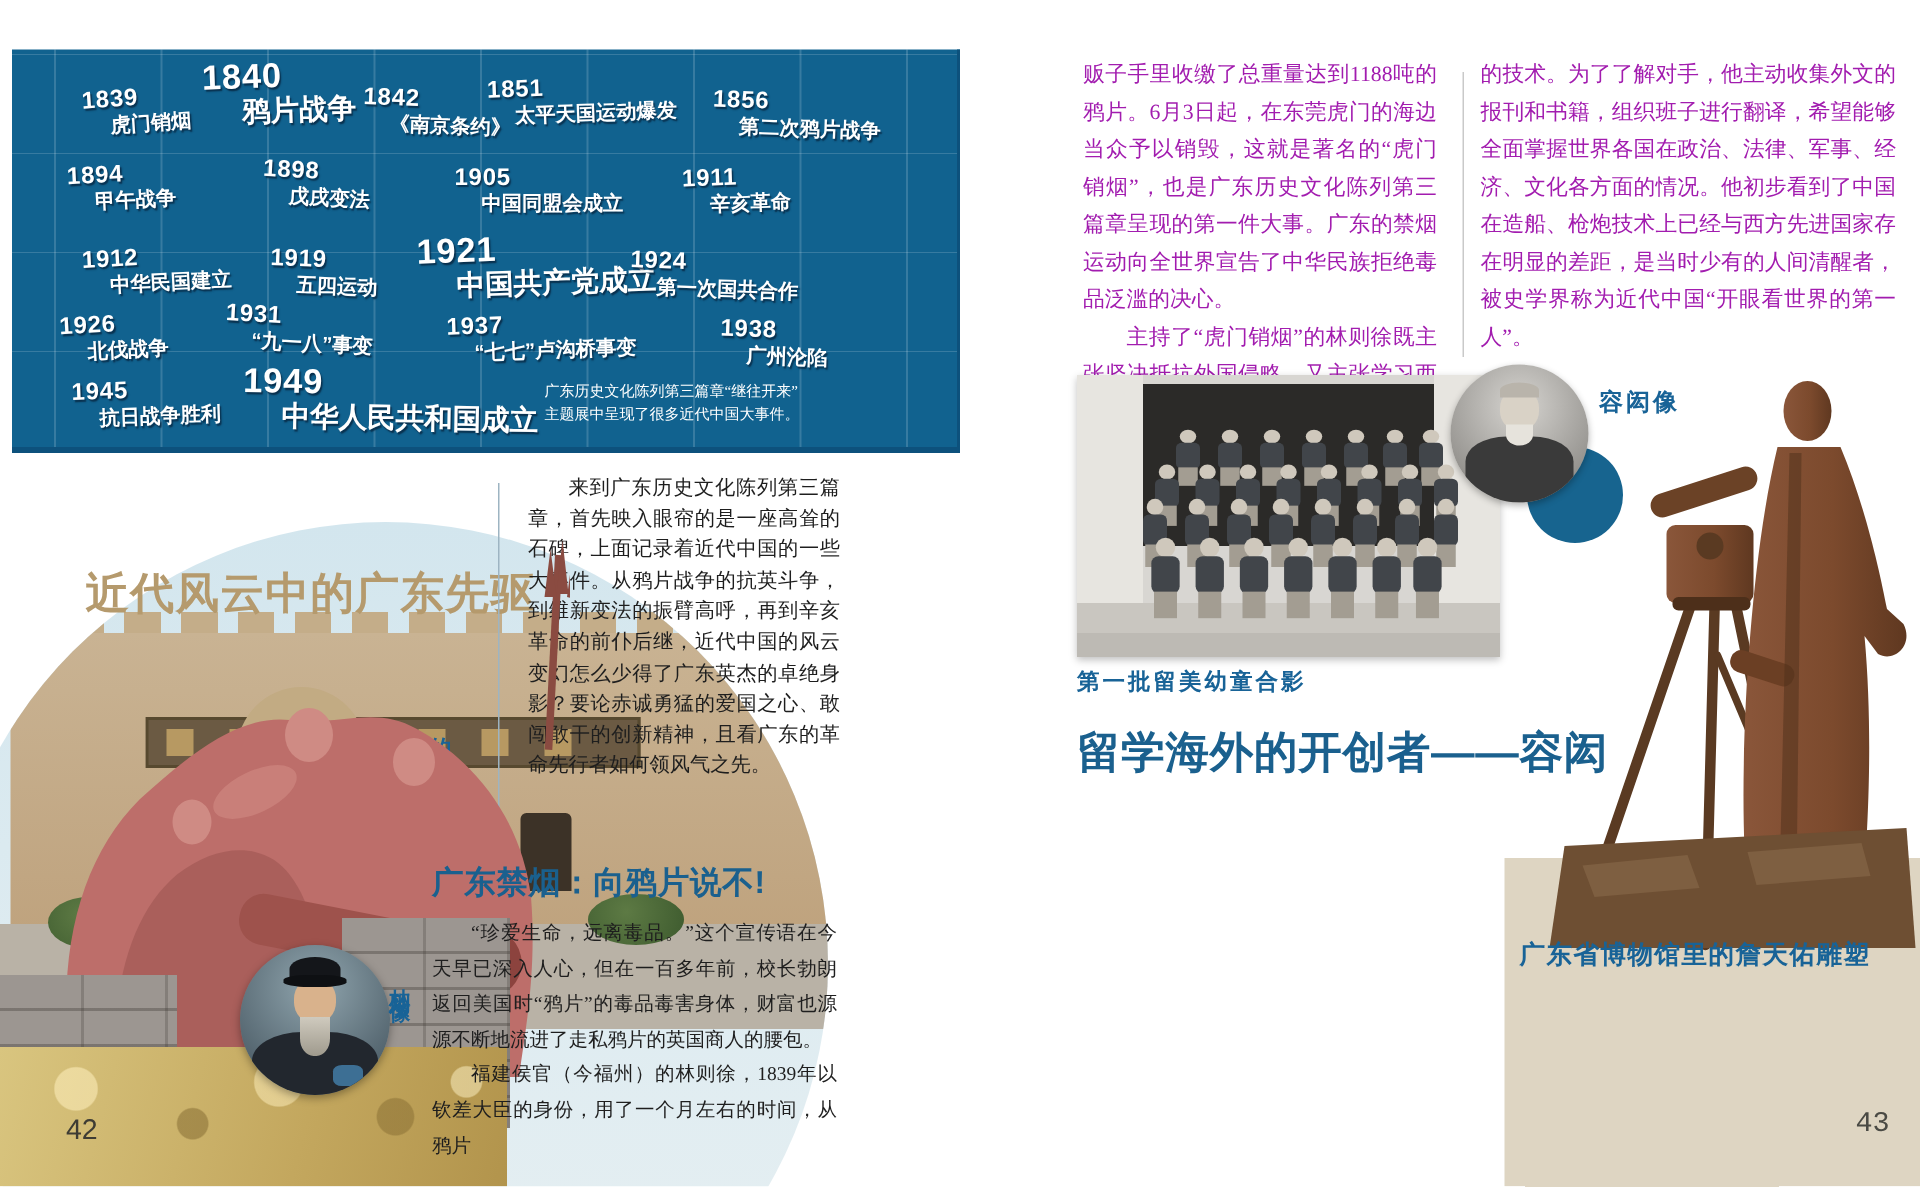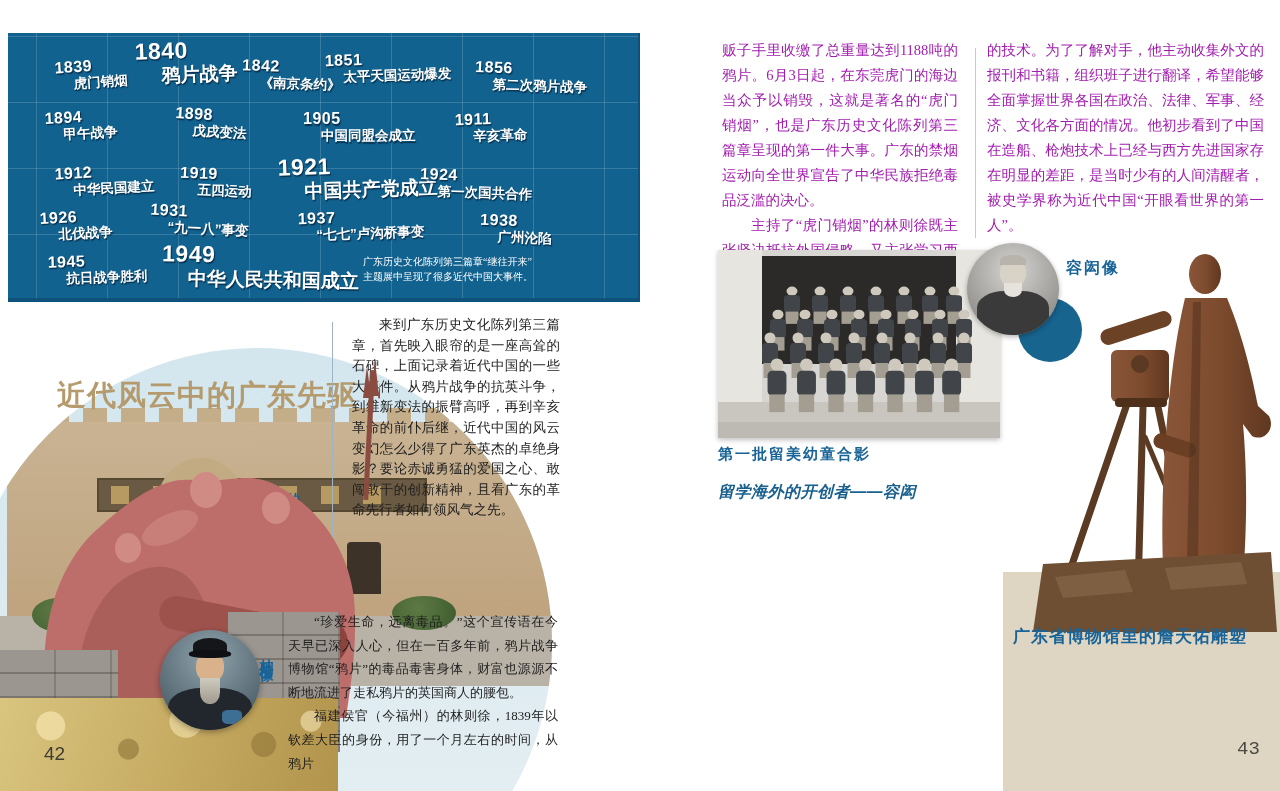--- a/index.html
+++ b/index.html
@@ -254,22 +254,23 @@
   <div class="portrait lin-portrait">
     <div class="lin-robe"></div>
     <div class="lin-cuff"></div>
     <div class="lin-face"></div>
     <div class="lin-beard"></div>
     <div class="lin-hat"></div>
     <div class="lin-hatbrim"></div>
   </div>
   <div class="v-label" style="left:258px;top:648px;">林则徐像</div>
 
+  <div class="sec-heading left-sec-heading">广东禁烟：向鸦片说不!</div>
   <div class="left-sec-body">
-    <p>“珍爱生命，远离毒品。”这个宣传语在今天早已深入人心，但在一百多年前，鸦片战争博物馆“鸦片”的毒品毒害身体，财富也源源不断地流进了走私鸦片的英国商人的腰包。</p>
+    <p>“珍爱生命，远离毒品。”这个宣传语在今天早已深入人心，但在一百多年前，校长勃朗返回美国时“鸦片”的毒品毒害身体，财富也源源不断地流进了走私鸦片的英国商人的腰包。</p>
     <p>福建侯官（今福州）的林则徐，1839年以钦差大臣的身份，用了一个月左右的时间，从鸦片</p>
   </div>
 
   <div class="col" style="left:722px;top:38px;width:236px;">
     <p>贩子手里收缴了总重量达到1188吨的鸦片。6月3日起，在东莞虎门的海边当众予以销毁，这就是著名的“虎门销烟”，也是广东历史文化陈列第三篇章呈现的第一件大事。广东的禁烟运动向全世界宣告了中华民族拒绝毒品泛滥的决心。</p>
     <p class="ind">主持了“虎门销烟”的林则徐既主张坚决抵抗外国侵略，又主张学习西方先进</p>
   </div>
   <div class="col-rule"></div>
   <div class="col" style="left:987px;top:38px;width:277px;">
     <p>的技术。为了了解对手，他主动收集外文的报刊和书籍，组织班子进行翻译，希望能够全面掌握世界各国在政治、法律、军事、经济、文化各方面的情况。他初步看到了中国在造船、枪炮技术上已经与西方先进国家存在明显的差距，是当时少有的人间清醒者，被史学界称为近代中国“开眼看世界的第一人”。</p>
@@ -365,18 +366,18 @@
       <ellipse cx="190" cy="42" rx="16" ry="20" fill="url(#bronze)"></ellipse>
       <path fill="url(#bronze)" d="M170,66 L212,66 C228,104 238,148 243,174 L254,184 C261,198 248,210 237,204 L228,192
         C233,248 231,300 229,334 L148,334 C145,262 152,140 170,66 Z"></path>
       <rect x="138" y="206" width="44" height="15" rx="7" fill="#6b3f24" transform="rotate(18 160 213)"></rect>
       <path fill="#4d2f1a" opacity=".5" d="M178,70 L186,70 L183,330 L172,330 Z"></path>
     </g>
     <path fill="#6e4f33" d="M28,332 L256,320 L262,400 L18,400 Z"></path>
     <path fill="#7e5f41" d="M40,345 L110,338 L118,360 L48,366 Z M150,336 L226,330 L232,352 L156,358 Z"></path>
   </svg>
 
-  <div class="sec-heading" style="left:718px;top:482px;font-size:16px;letter-spacing:.5px;position:absolute;font-style:italic;">留学海外的开创者——容闳</div>
+  <div class="sec-heading" style="left:718px;top:482px;font-size:29px;letter-spacing:.5px;position:absolute;">留学海外的开创者——容闳</div>
 
   <div class="rp-caption statue-caption">广东省博物馆里的詹天佑雕塑</div>
   <div class="page-num" style="left:1237px;top:738px;font-family:Liberation Mono, monospace;">43</div>
 
 </div>
 
 </body></html>

